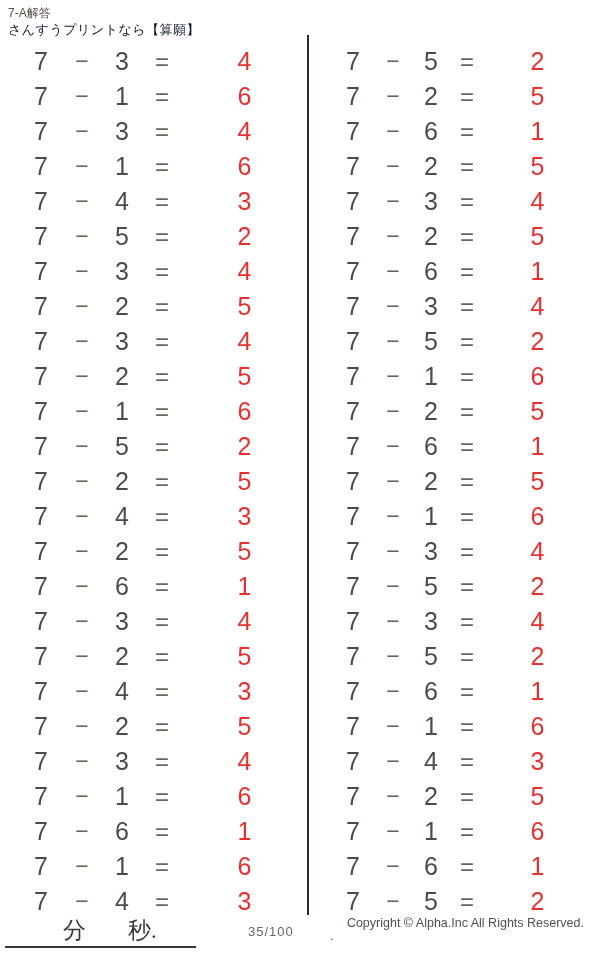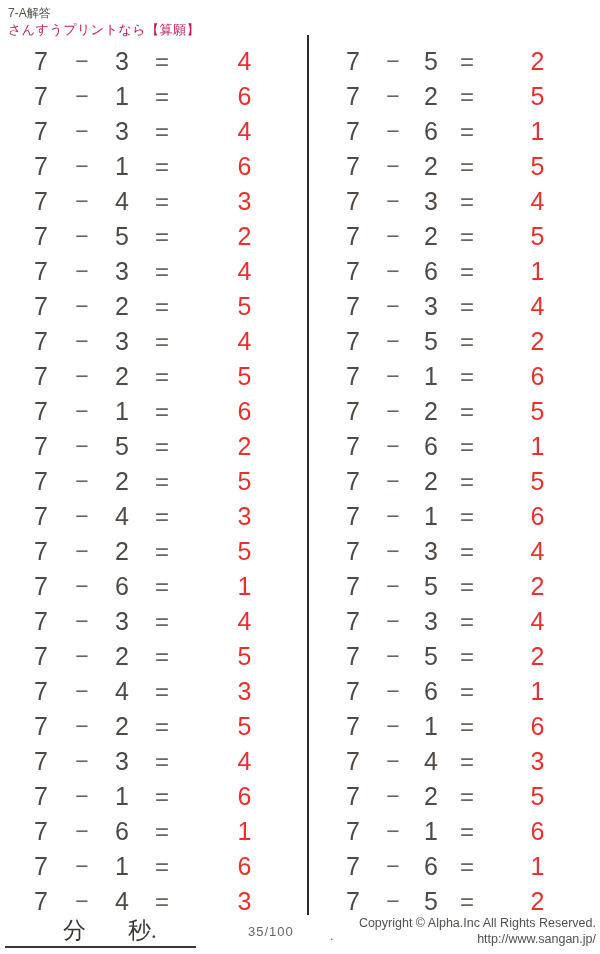--- a/index.html
+++ b/index.html
@@ -3,21 +3,21 @@
 <meta charset="utf-8">
 <style>
   html,body{margin:0;padding:0;}
   body{
     width:600px;height:954px;position:relative;background:#ffffff;
     font-family:"Liberation Sans",sans-serif;
     color:#4f4a46;overflow:hidden;
   }
   .header{position:absolute;left:8px;top:5px;}
   .doc-title{font-size:12px;line-height:16px;color:#57504b;}
-  .doc-subtitle{font-size:13px;line-height:18px;color:#be185d;letter-spacing:0.5px;text-align:right;}
+  .doc-subtitle{font-size:13px;line-height:18px;color:#0f172a;letter-spacing:0.5px;text-align:right;}
 
   .divider{position:absolute;left:307px;top:35px;width:2px;height:880px;background:#2e2a27;}
 
   .col{position:absolute;top:44px;}
   .col-left{left:0;width:307px;}
   .col-right{left:309px;width:291px;}
 
   .row{display:grid;height:35px;align-items:center;}
   .col-left .row{grid-template-columns:42px 40px 40px 40px 1fr;padding-left:20px;}
   .col-right .row{grid-template-columns:40px 40px 36px 36px 105px;padding-left:24px;}
@@ -34,21 +34,21 @@
   }
   .timer-min{margin-left:58px;}
   .timer-sec{margin-left:42px;}
 
   .page-number{
     position:absolute;left:248px;top:924px;font-size:13px;color:#6a645f;letter-spacing:1px;
   }
   .stray-dot{position:absolute;left:330px;top:928px;font-size:13px;color:#6a645f;}
 
   .copyright-block{
-    position:absolute;right:4px;top:915px;text-align:right;
+    position:absolute;right:16px;top:915px;text-align:center;
     font-size:12.5px;line-height:16px;color:#55504b;
   }
 </style>
 </head>
 <body style="--answer-red: #e8302e;">
 
 <div class="header">
   <div class="doc-title">7-A解答</div>
   <div class="doc-subtitle">さんすうプリントなら【算願】</div>
 </div>
@@ -461,14 +461,13 @@
 <div class="timer-line">
   <span class="timer-min">分</span>
   <span class="timer-sec">秒.</span>
 </div>
 
 <div class="page-number">35/100</div>
 <div class="stray-dot">.</div>
 
 <div class="copyright-block">
   <div>Copyright ©  Alpha.Inc All Rights Reserved.</div>
-  <div>http://www.sangan.jp/</div>
 </div>
 
 </body></html>

